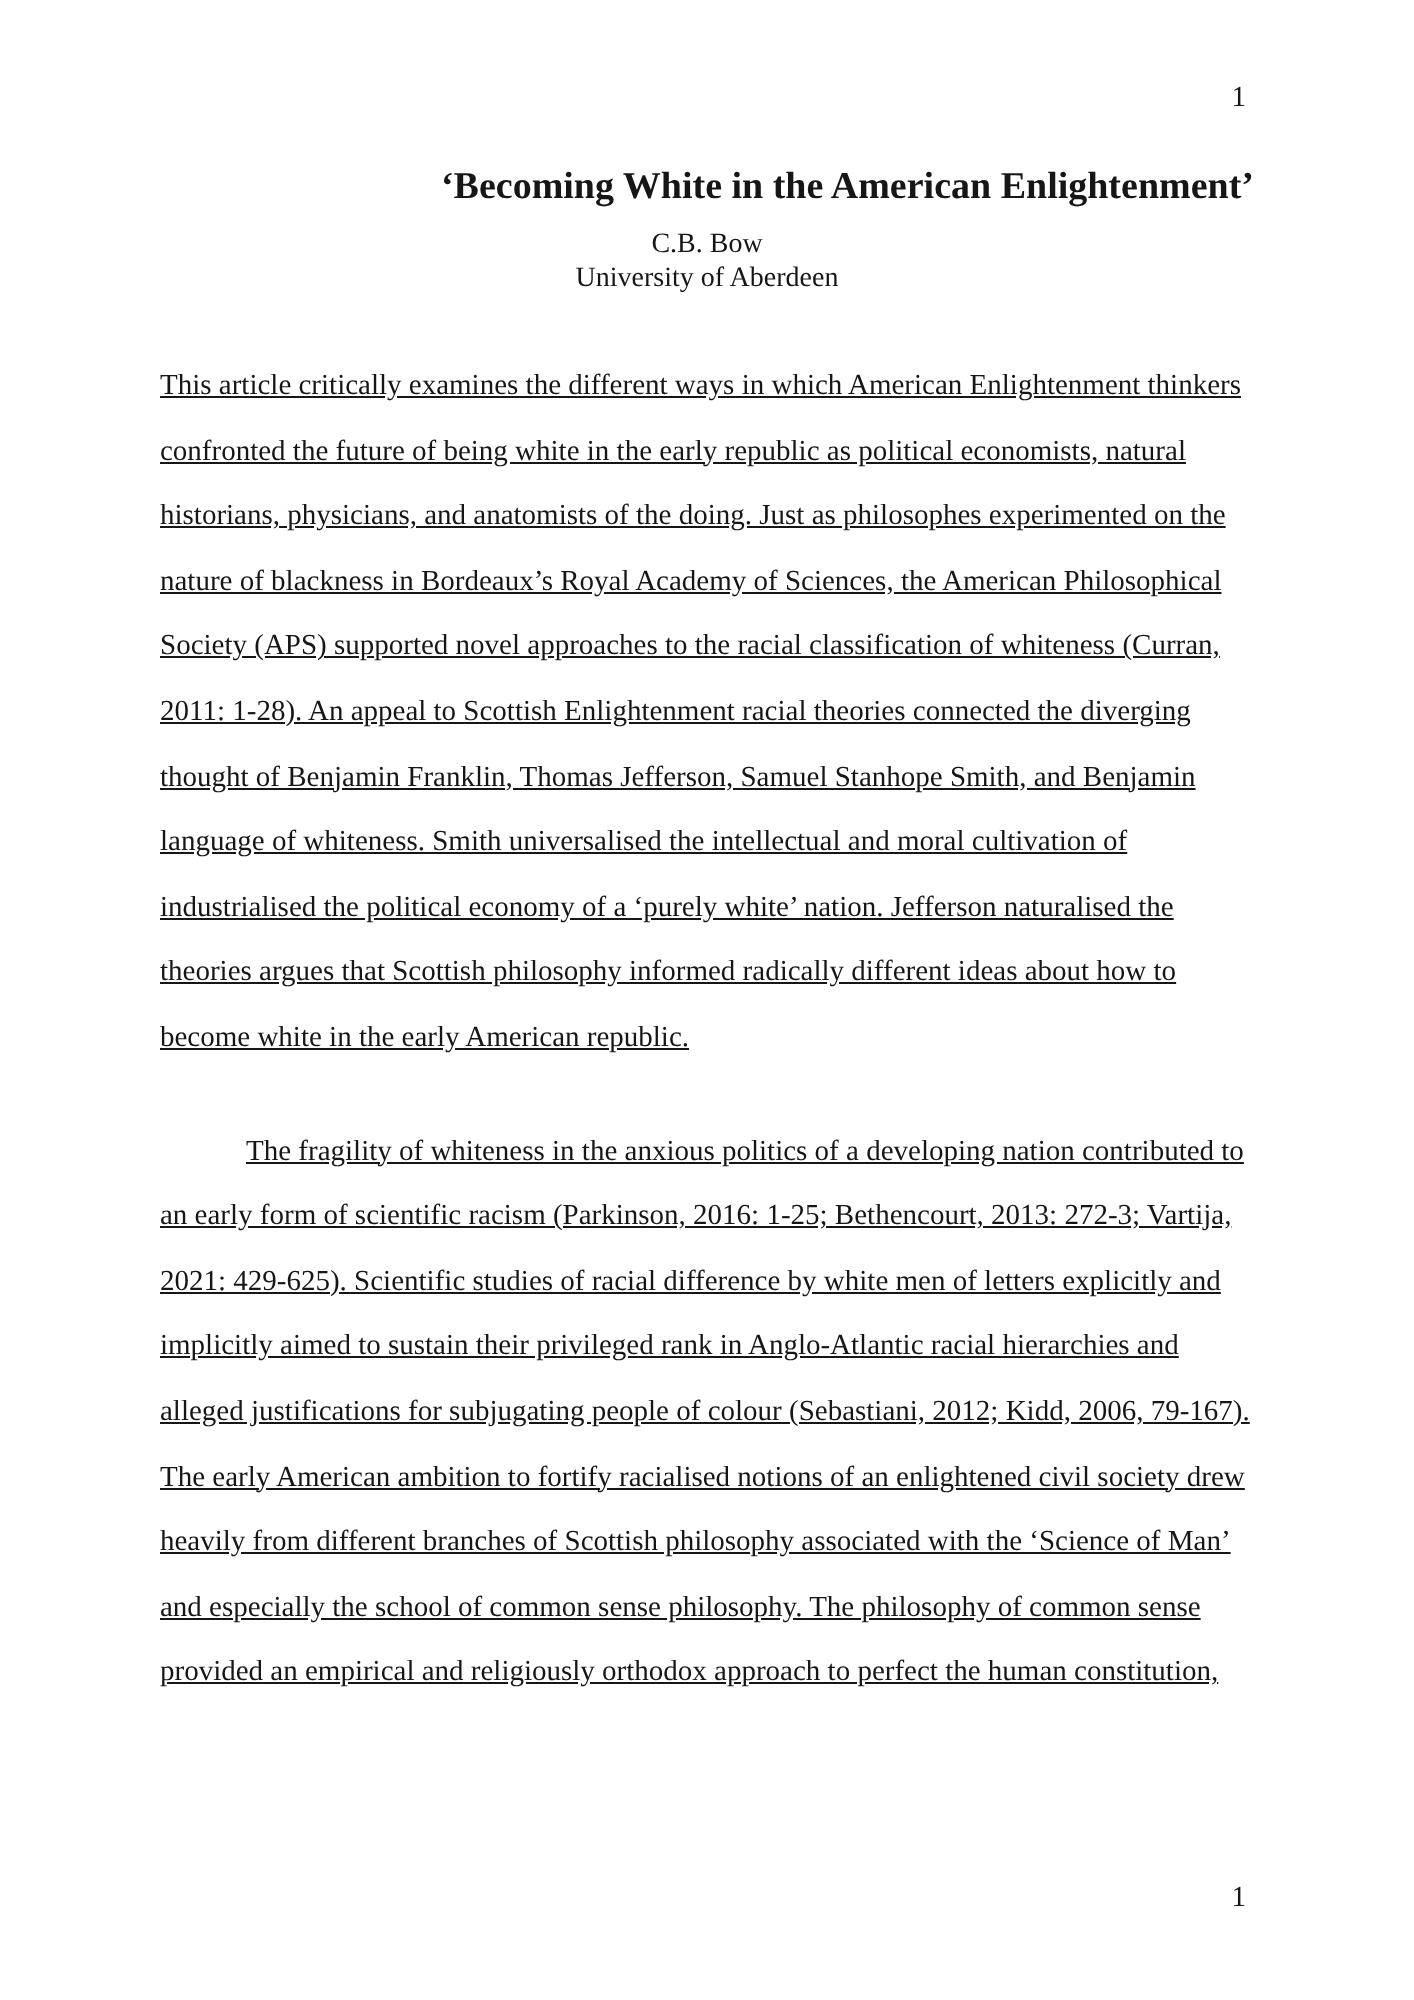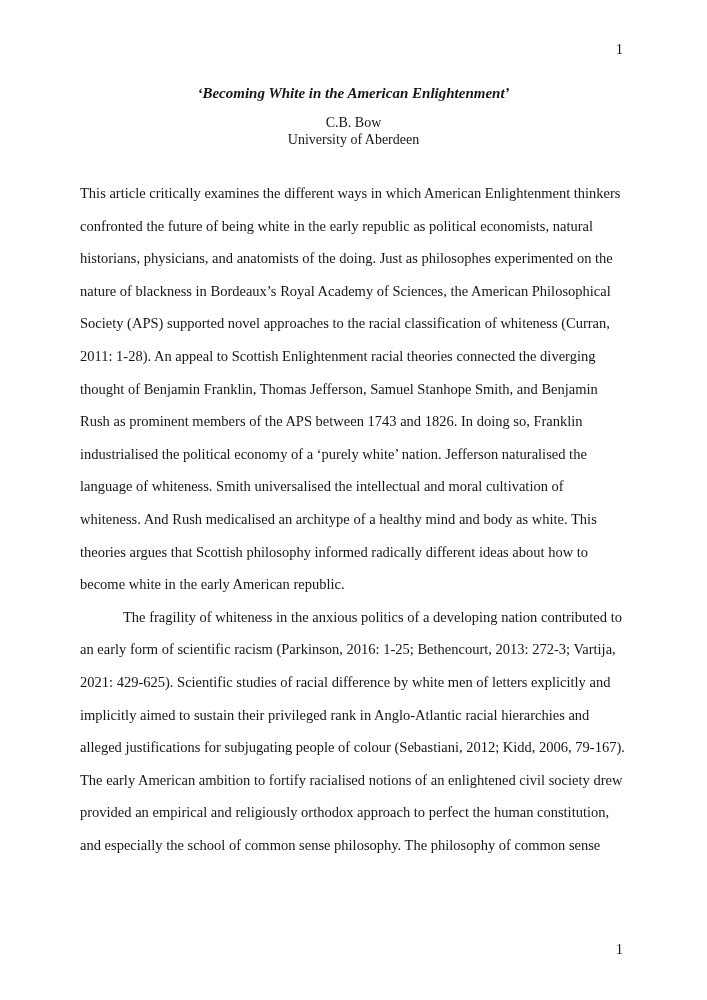--- a/index.html
+++ b/index.html
@@ -22,25 +22,24 @@
     font-size: 14.5px;
     line-height: 16px;
   }
   .page-number.top { top: 41px; }
   .page-number.bottom { top: 941px; }
   .doc-title {
     position: absolute;
     top: 85px;
     left: 80px;
     width: 547px;
-    text-align: center;
+    text-align: right;
     font-weight: 700;
-    font-size: 15px;
+    font-size: 19px;
     line-height: 17px;
-    font-style: italic;
   }
   .byline {
     position: absolute;
     top: 115px;
     left: 80px;
     width: 547px;
     text-align: center;
     font-size: 14px;
     line-height: 16.5px;
   }
@@ -48,23 +47,25 @@
     position: absolute;
     top: 177px;
     left: 80px;
     width: 590px;
     font-size: 14.5px;
   }
   .line {
     height: 32.6px;
     line-height: 32.6px;
     white-space: nowrap;
+    text-decoration: underline;
   }
   .line.indent {
     text-indent: 43px;
+    margin-top: 24px;
   }
 </style>
 </head>
 <body>
 
 <div class="page">
   <div class="page-number top">1</div>
 
   <div class="doc-title">‘Becoming White in the American Enlightenment’</div>
 
@@ -74,30 +75,29 @@
   </div>
 
   <div class="doc-body">
       <div class="line">This article critically examines the different ways in which American Enlightenment thinkers</div>
       <div class="line">confronted the future of being white in the early republic as political economists, natural</div>
       <div class="line">historians, physicians, and anatomists of the doing. Just as philosophes experimented on the</div>
       <div class="line">nature of blackness in Bordeaux’s Royal Academy of Sciences, the American Philosophical</div>
       <div class="line">Society (APS) supported novel approaches to the racial classification of whiteness (Curran,</div>
       <div class="line">2011: 1-28). An appeal to Scottish Enlightenment racial theories connected the diverging</div>
       <div class="line">thought of Benjamin Franklin, Thomas Jefferson, Samuel Stanhope Smith, and Benjamin</div>
-      <div class="line">Rush as prominent members of the APS between 1743 and 1826. In doing so, Franklin</div>
+      <div class="line">language of whiteness. Smith universalised the intellectual and moral cultivation of</div>
       <div class="line">industrialised the political economy of a ‘purely white’ nation. Jefferson naturalised the</div>
-      <div class="line">language of whiteness. Smith universalised the intellectual and moral cultivation of</div>
-      <div class="line">whiteness. And Rush medicalised an architype of a healthy mind and body as white. This</div>
       <div class="line">theories argues that Scottish philosophy informed radically different ideas about how to</div>
       <div class="line">become white in the early American republic.</div>
       <div class="line indent">The fragility of whiteness in the anxious politics of a developing nation contributed to</div>
       <div class="line">an early form of scientific racism (Parkinson, 2016: 1-25; Bethencourt, 2013: 272-3; Vartija,</div>
       <div class="line">2021: 429-625). Scientific studies of racial difference by white men of letters explicitly and</div>
       <div class="line">implicitly aimed to sustain their privileged rank in Anglo-Atlantic racial hierarchies and</div>
       <div class="line">alleged justifications for subjugating people of colour (Sebastiani, 2012; Kidd, 2006, 79-167).</div>
       <div class="line">The early American ambition to fortify racialised notions of an enlightened civil society drew</div>
+      <div class="line">heavily from different branches of Scottish philosophy associated with the ‘Science of Man’</div>
+      <div class="line">and especially the school of common sense philosophy. The philosophy of common sense</div>
       <div class="line">provided an empirical and religiously orthodox approach to perfect the human constitution,</div>
-      <div class="line">and especially the school of common sense philosophy. The philosophy of common sense</div>
     </div>
 
   <div class="page-number bottom">1</div>
 </div>
 
 </body></html>

